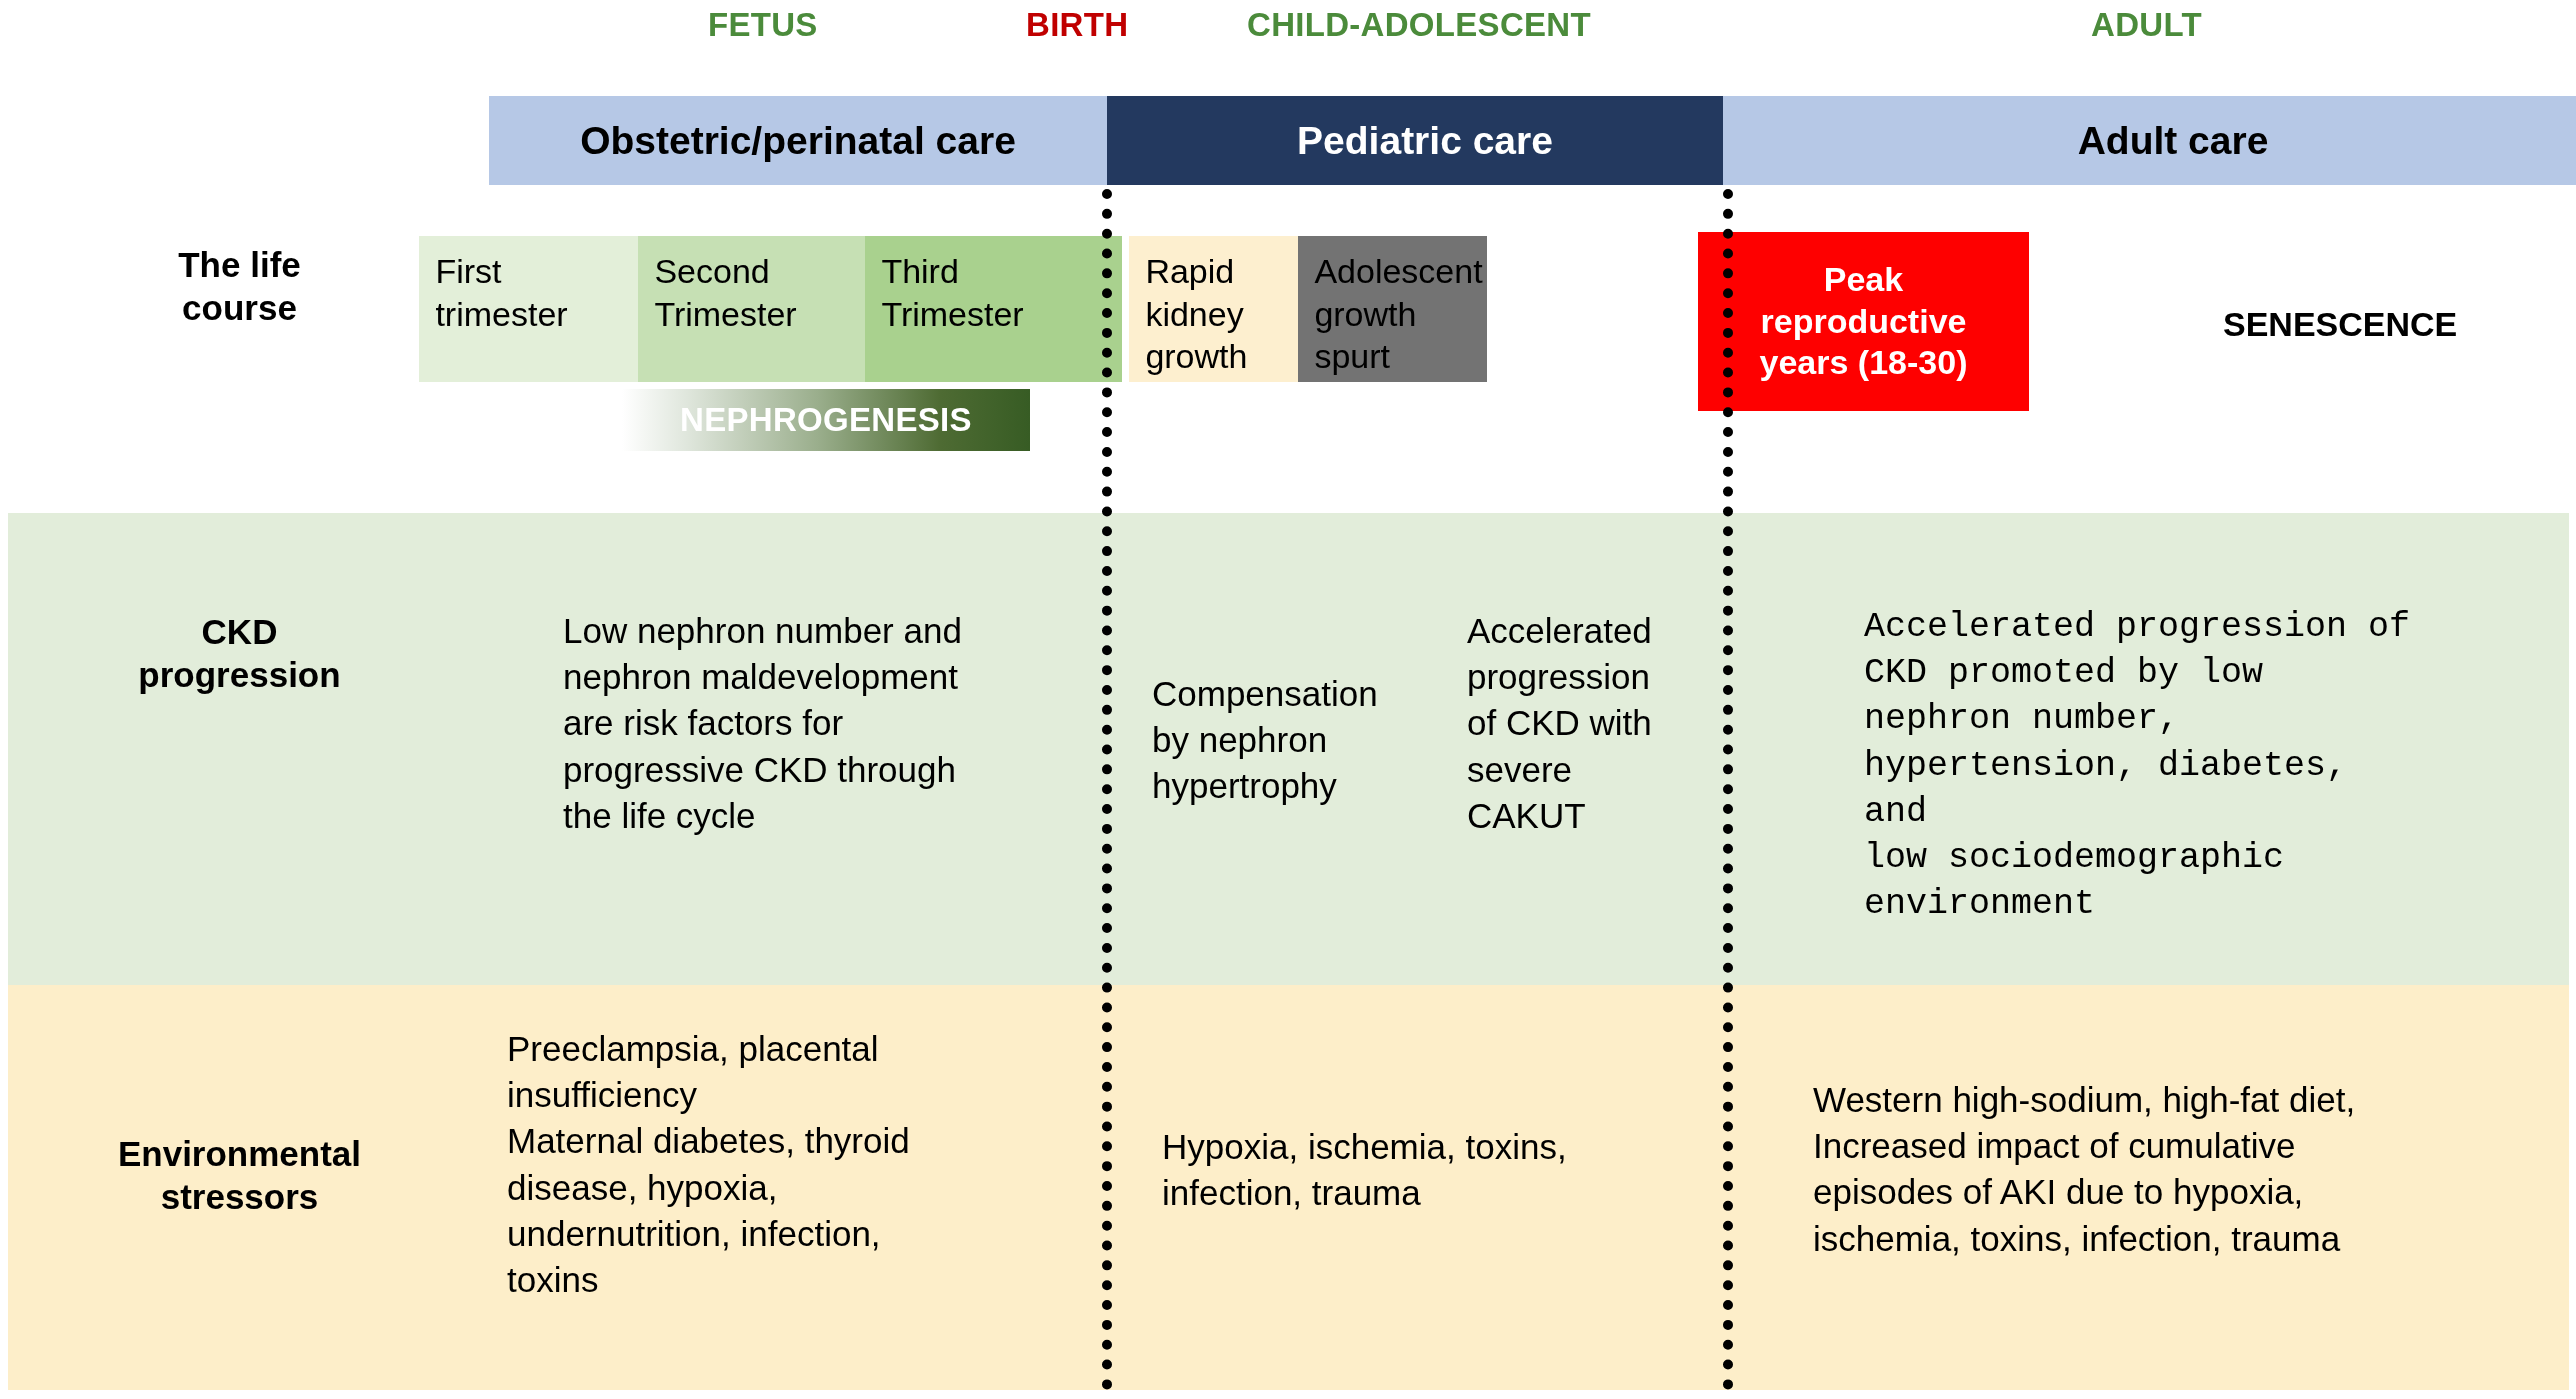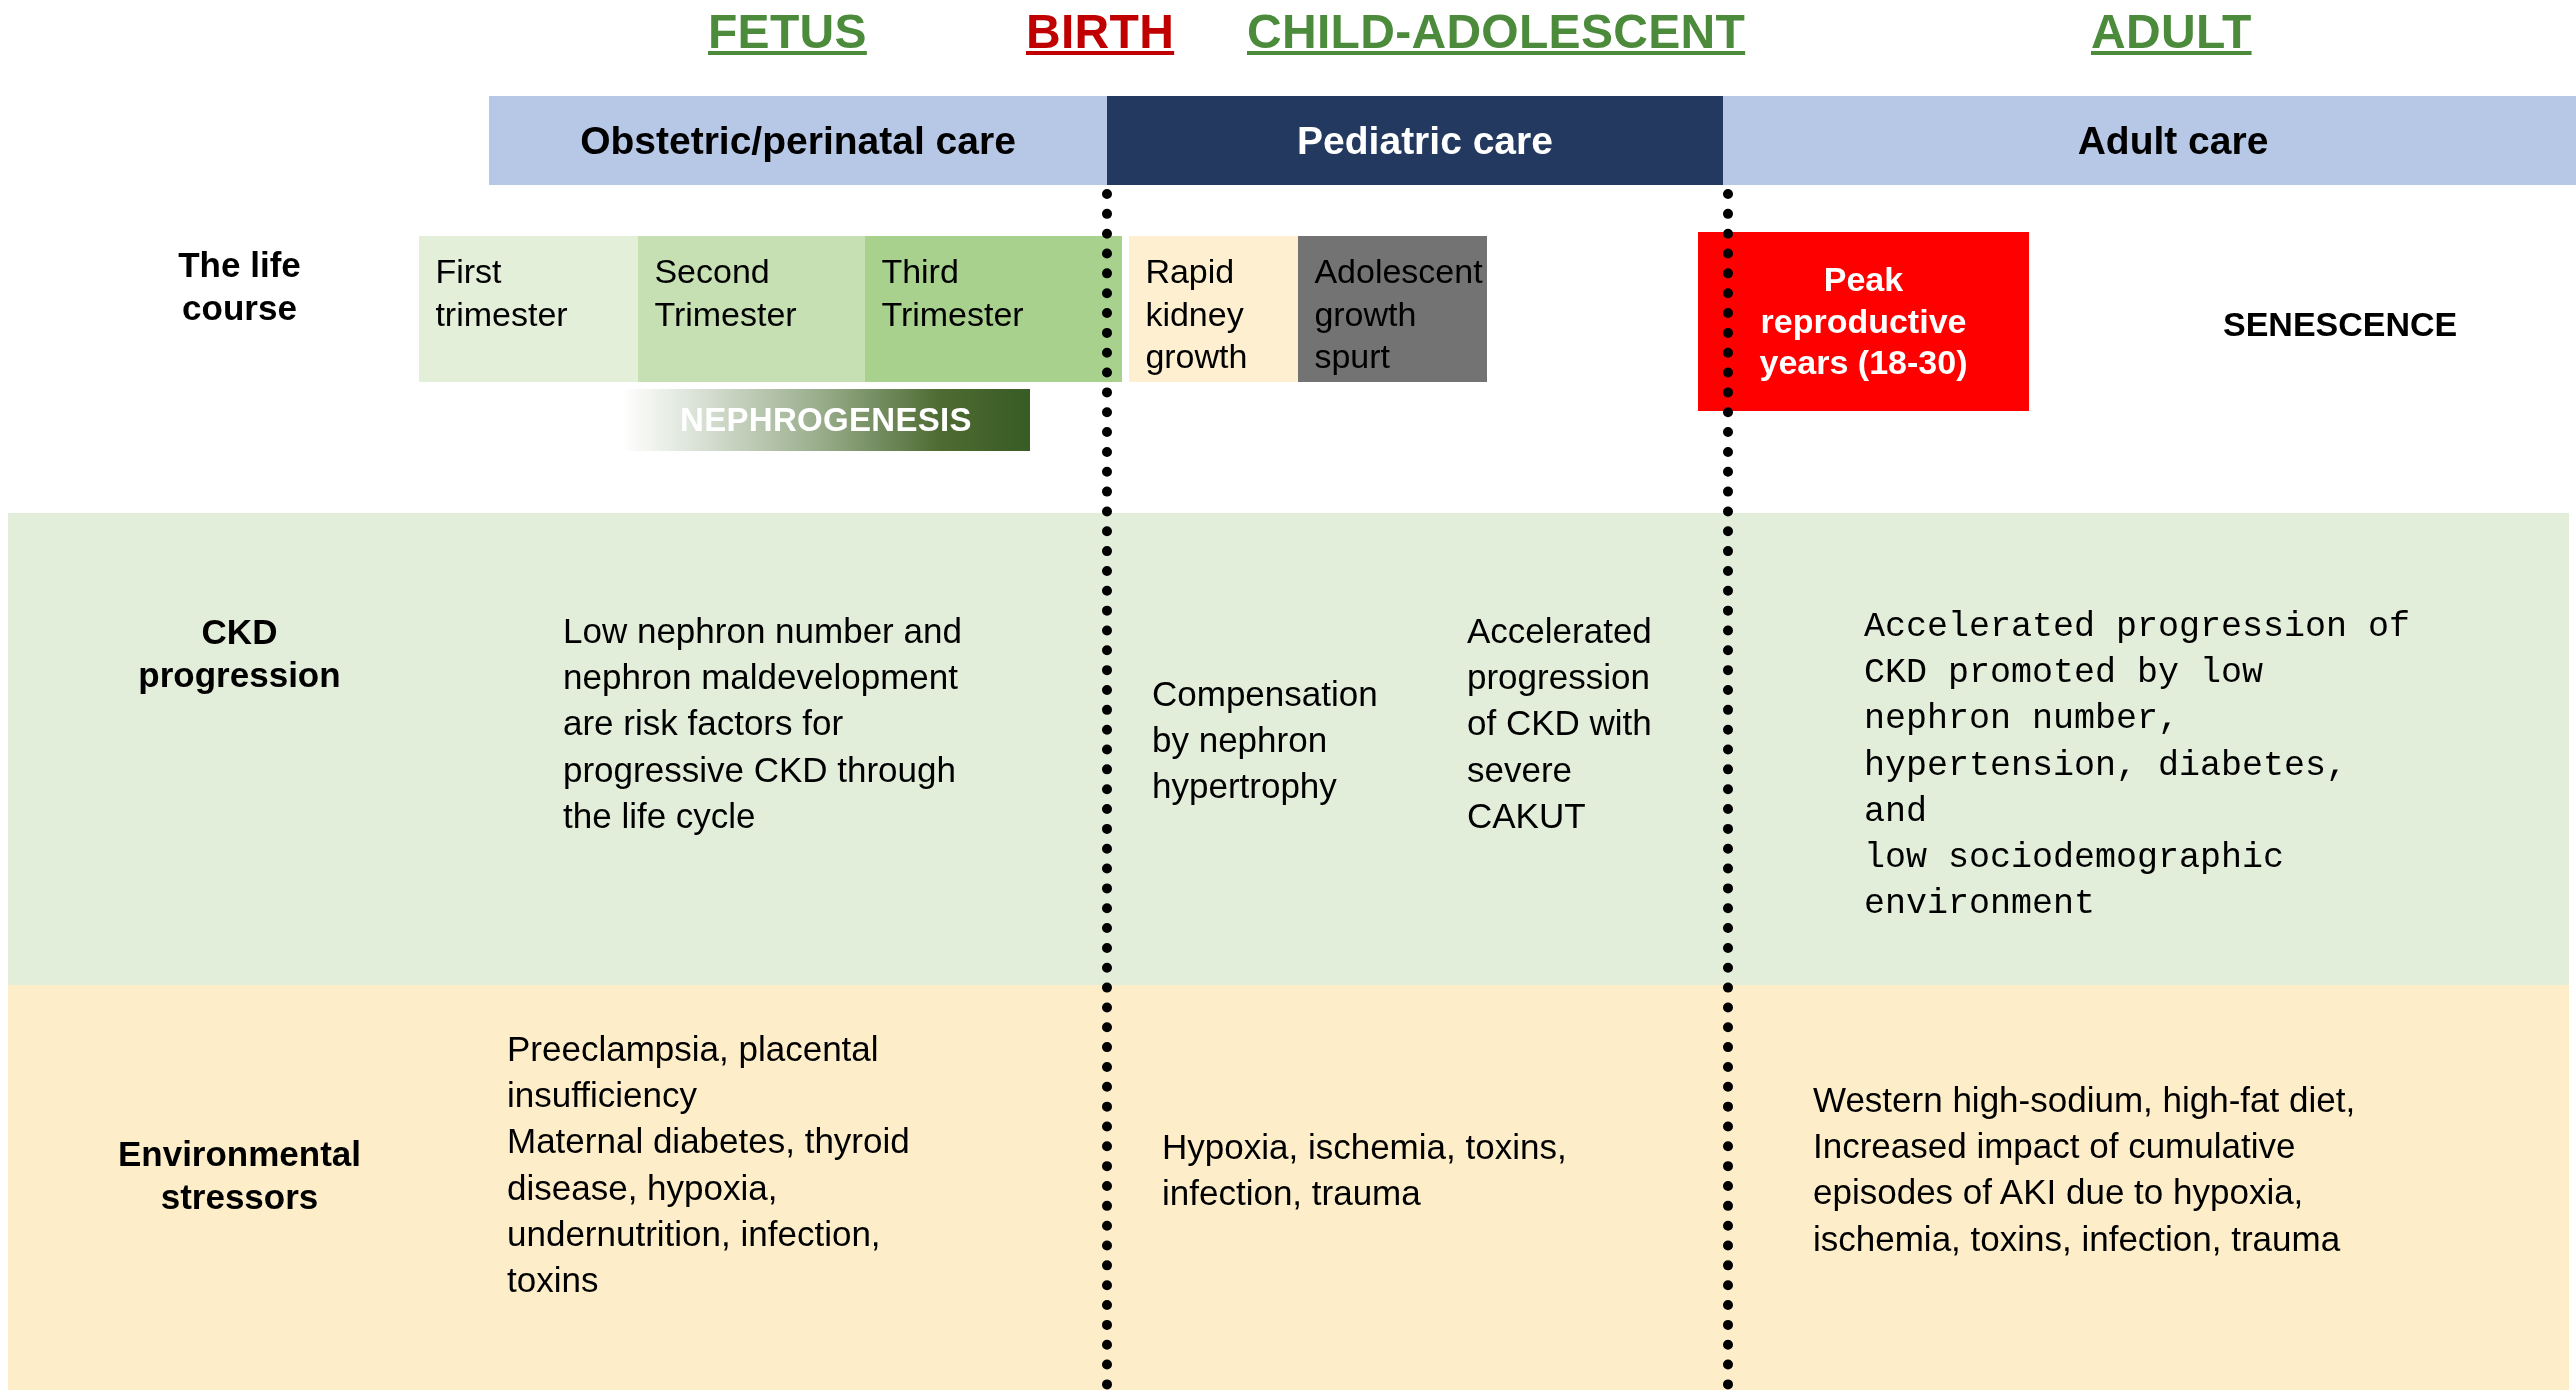--- a/index.html
+++ b/index.html
@@ -1,22 +1,22 @@
 <!DOCTYPE html>
 <html style="font-size:10px"><head>
 <meta charset="utf-8">
 <style>
   html,body{margin:0;padding:0;background:#fff;}
   body{width:2576px;height:1400px;position:relative;
        font-family:"Liberation Sans","DejaVu Sans",sans-serif;
        -webkit-font-smoothing:antialiased;}
   .abs{position:absolute;}
   
-  .phase{position:absolute;font-weight:bold;font-size:48px;letter-spacing:0.3px;
-         white-space:nowrap;line-height:1;text-decoration:underline;}
+  .phase{position:absolute;font-weight:bold;font-size:33px;letter-spacing:0.3px;
+         white-space:nowrap;line-height:1;}
   .phase.fetus{color:#4b8b3b;left:708px;top:7.6px;}
   .phase.birth{color:#c00000;left:1026px;top:7.6px;}
   .phase.childadol{color:#4b8b3b;left:1247px;top:7.6px;}
   .phase.adult{color:#4b8b3b;left:2091px;top:7.6px;}
   
   .careband{position:absolute;top:96px;height:89px;display:flex;align-items:center;
             justify-content:center;font-weight:bold;font-size:39px;line-height:1;}
   .care-ob{left:489px;width:618px;background:#b6c8e6;color:#000;}
   .care-ped{left:1107px;width:636px;background:#23395f;color:#fff;}
   .care-ad{left:1723px;width:900px;background:#b6c8e6;color:#000;}

